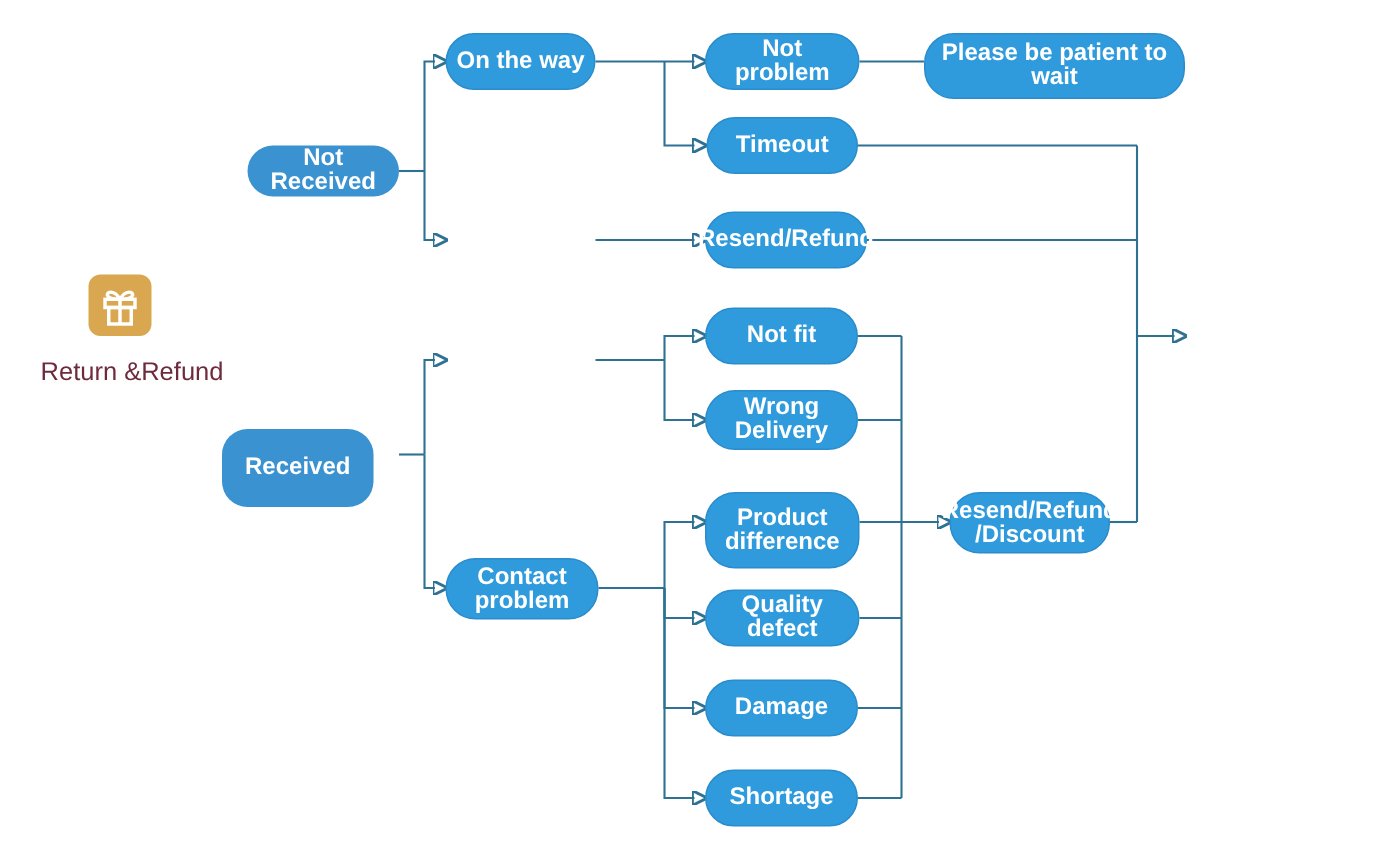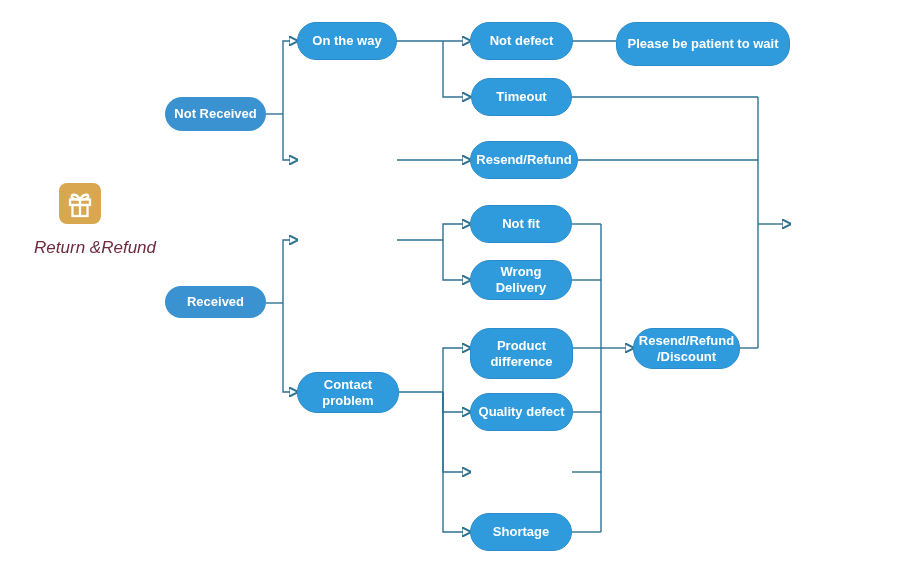--- a/index.html
+++ b/index.html
@@ -1,29 +1,29 @@
 <!DOCTYPE html>
 <html><head>
 <meta charset="utf-8">
 <style>
   html,body{margin:0;padding:0;background:#fff;}
   .canvas{position:relative;width:918px;height:570px;background:#ffffff;
           font-family:"Liberation Sans",sans-serif;overflow:hidden;}
   .edges{position:absolute;left:0;top:0;}
   .edges path{fill:none;stroke:#2f7193;stroke-width:1.4px;}
   .node{position:absolute;display:flex;align-items:center;justify-content:center;
-        text-align:center;color:#ffffff;font-weight:bold;font-size:13px;line-height:16px;
+        text-align:center;color:#ffffff;font-weight:bold;font-size:16px;line-height:16px;
         white-space:pre-line;box-sizing:border-box;padding:0 4px;}
   .pill{background:#2f9bdd;border:1px solid #2a8ccb;border-radius:20px;}
   .rectn{background:#3a92d0;border-radius:17px;}
   .brand-icon{position:absolute;left:59px;top:183px;width:42px;height:41px;
               background:#d8a74f;border-radius:8px;display:flex;
               align-items:center;justify-content:center;}
-  .brand-label{position:absolute;left:20px;top:238px;width:136px;text-align:right;
-               color:#6e2b3e;font-size:17px;font-weight:400;font-style:italic;}
+  .brand-label{position:absolute;left:20px;top:238px;width:136px;text-align:center;
+               color:#6e2b3e;font-size:17px;font-weight:400;}
 </style>
 </head>
 <body>
 
 <div class="canvas">
 
   <svg class="edges" width="918" height="570" viewBox="0 0 918 570">
     <defs>
       <marker id="arr" markerWidth="7" markerHeight="7" refX="1" refY="3.5" orient="auto">
         <path d="M0,0 L7,3.5 L0,7 Z" fill="#2f7193"></path>
@@ -70,27 +70,28 @@
         <line x1="17" y1="12.5" x2="17" y2="29"></line>
         <path d="M17,12.5 C13,5.5 7,7.5 9,10.5 C10.5,12.5 15,12.5 17,12.5 Z"></path>
         <path d="M17,12.5 C21,5.5 27,7.5 25,10.5 C23.5,12.5 19,12.5 17,12.5 Z"></path>
       </g>
     </svg>
   </div>
   <div class="brand-label">Return &amp;Refund</div>
 
   <div class="node rectn" style="left:165px;top:97px;width:101px;height:34px">Not Received</div>
   <div class="node pill" style="left:297px;top:22px;width:100px;height:38px">On the way</div>
-  <div class="node pill" style="left:470px;top:22px;width:103px;height:38px">Not defect</div>
+  <div class="node pill" style="left:470px;top:22px;width:103px;height:38px">Not problem</div>
   <div class="node pill" style="left:616px;top:22px;width:174px;height:44px">Please be patient to wait</div>
   <div class="node pill" style="left:471px;top:78px;width:101px;height:38px">Timeout</div>
   <div class="node pill" style="left:470px;top:141px;width:108px;height:38px">Resend/Refund</div>
   <div class="node pill" style="left:470px;top:205px;width:102px;height:38px">Not fit</div>
   <div class="node pill" style="left:470px;top:260px;width:102px;height:40px">Wrong Delivery</div>
-  <div class="node rectn" style="left:165px;top:286px;width:101px;height:32px">Received</div>
+  <div class="node rectn" style="left:148px;top:286px;width:101px;height:52px">Received</div>
   <div class="node pill" style="left:297px;top:372px;width:102px;height:41px">Contact problem</div>
   <div class="node pill" style="left:470px;top:328px;width:103px;height:51px">Product difference</div>
   <div class="node pill" style="left:470px;top:393px;width:103px;height:38px">Quality defect</div>
+  <div class="node pill" style="left:470px;top:453px;width:102px;height:38px">Damage</div>
   <div class="node pill" style="left:470px;top:513px;width:102px;height:38px">Shortage</div>
   <div class="node pill" style="left:633px;top:328px;width:107px;height:41px">Resend/Refund
 /Discount</div>
 
 </div>
 
 </body></html>

